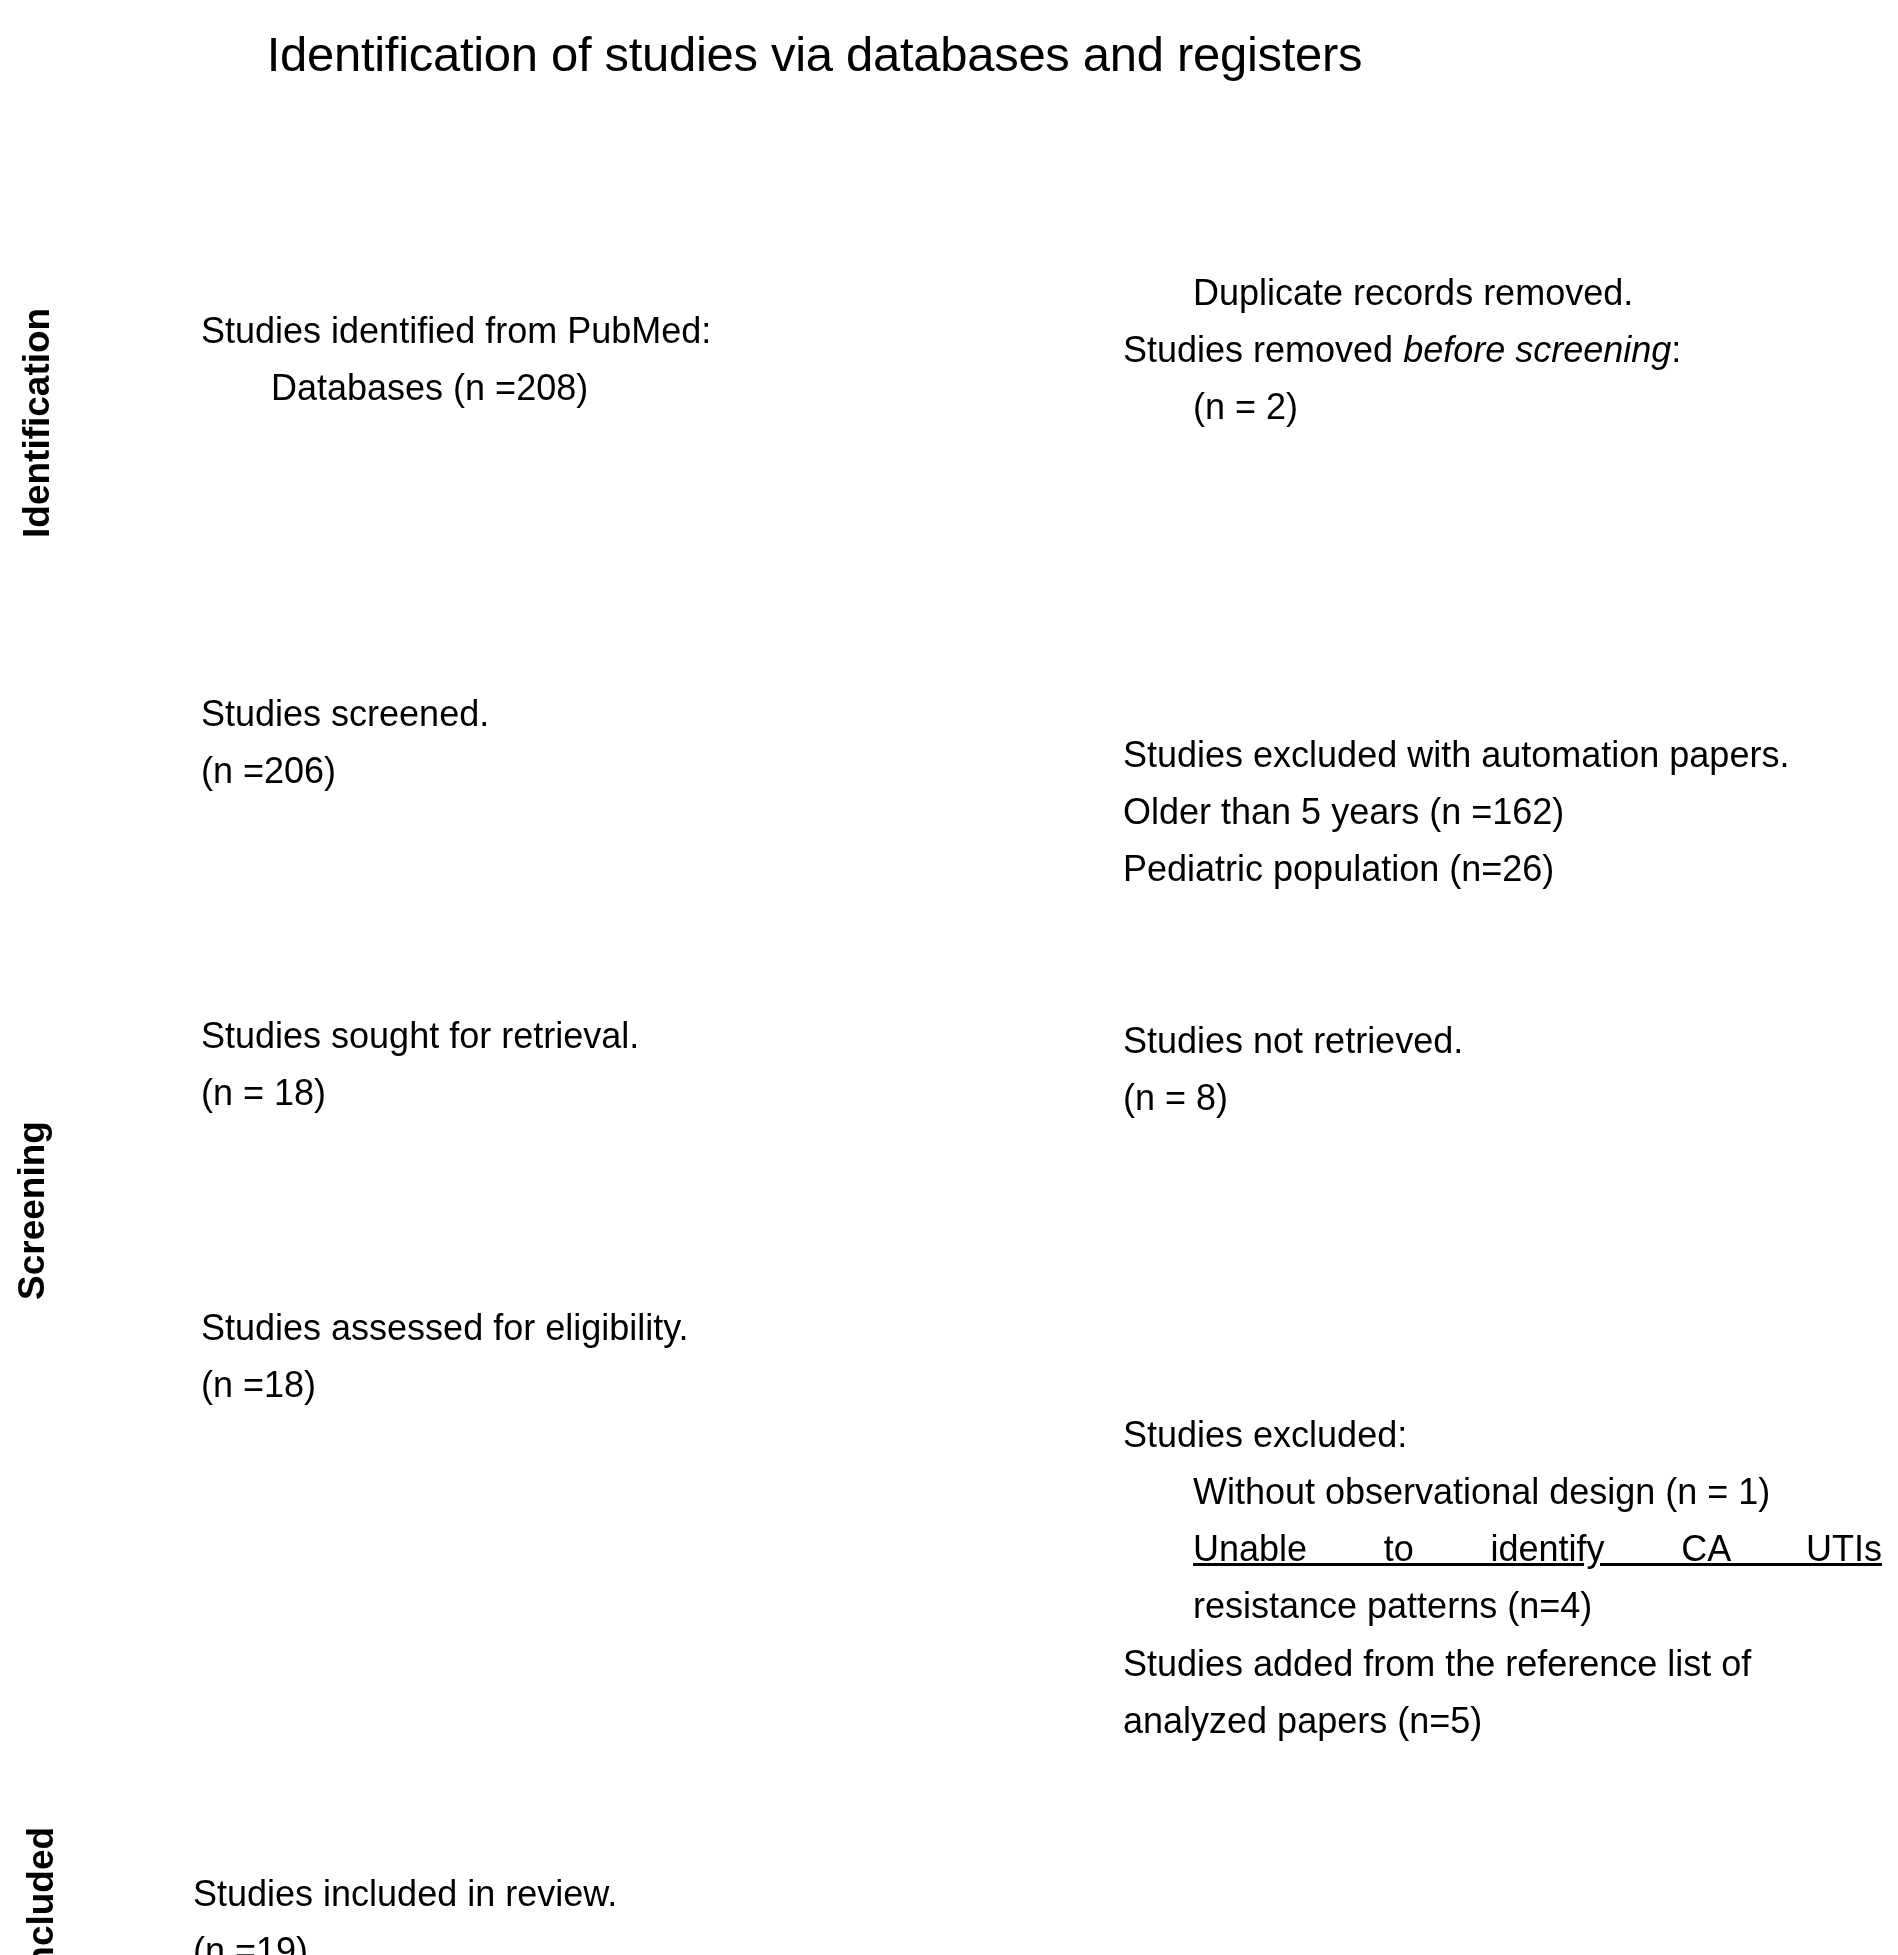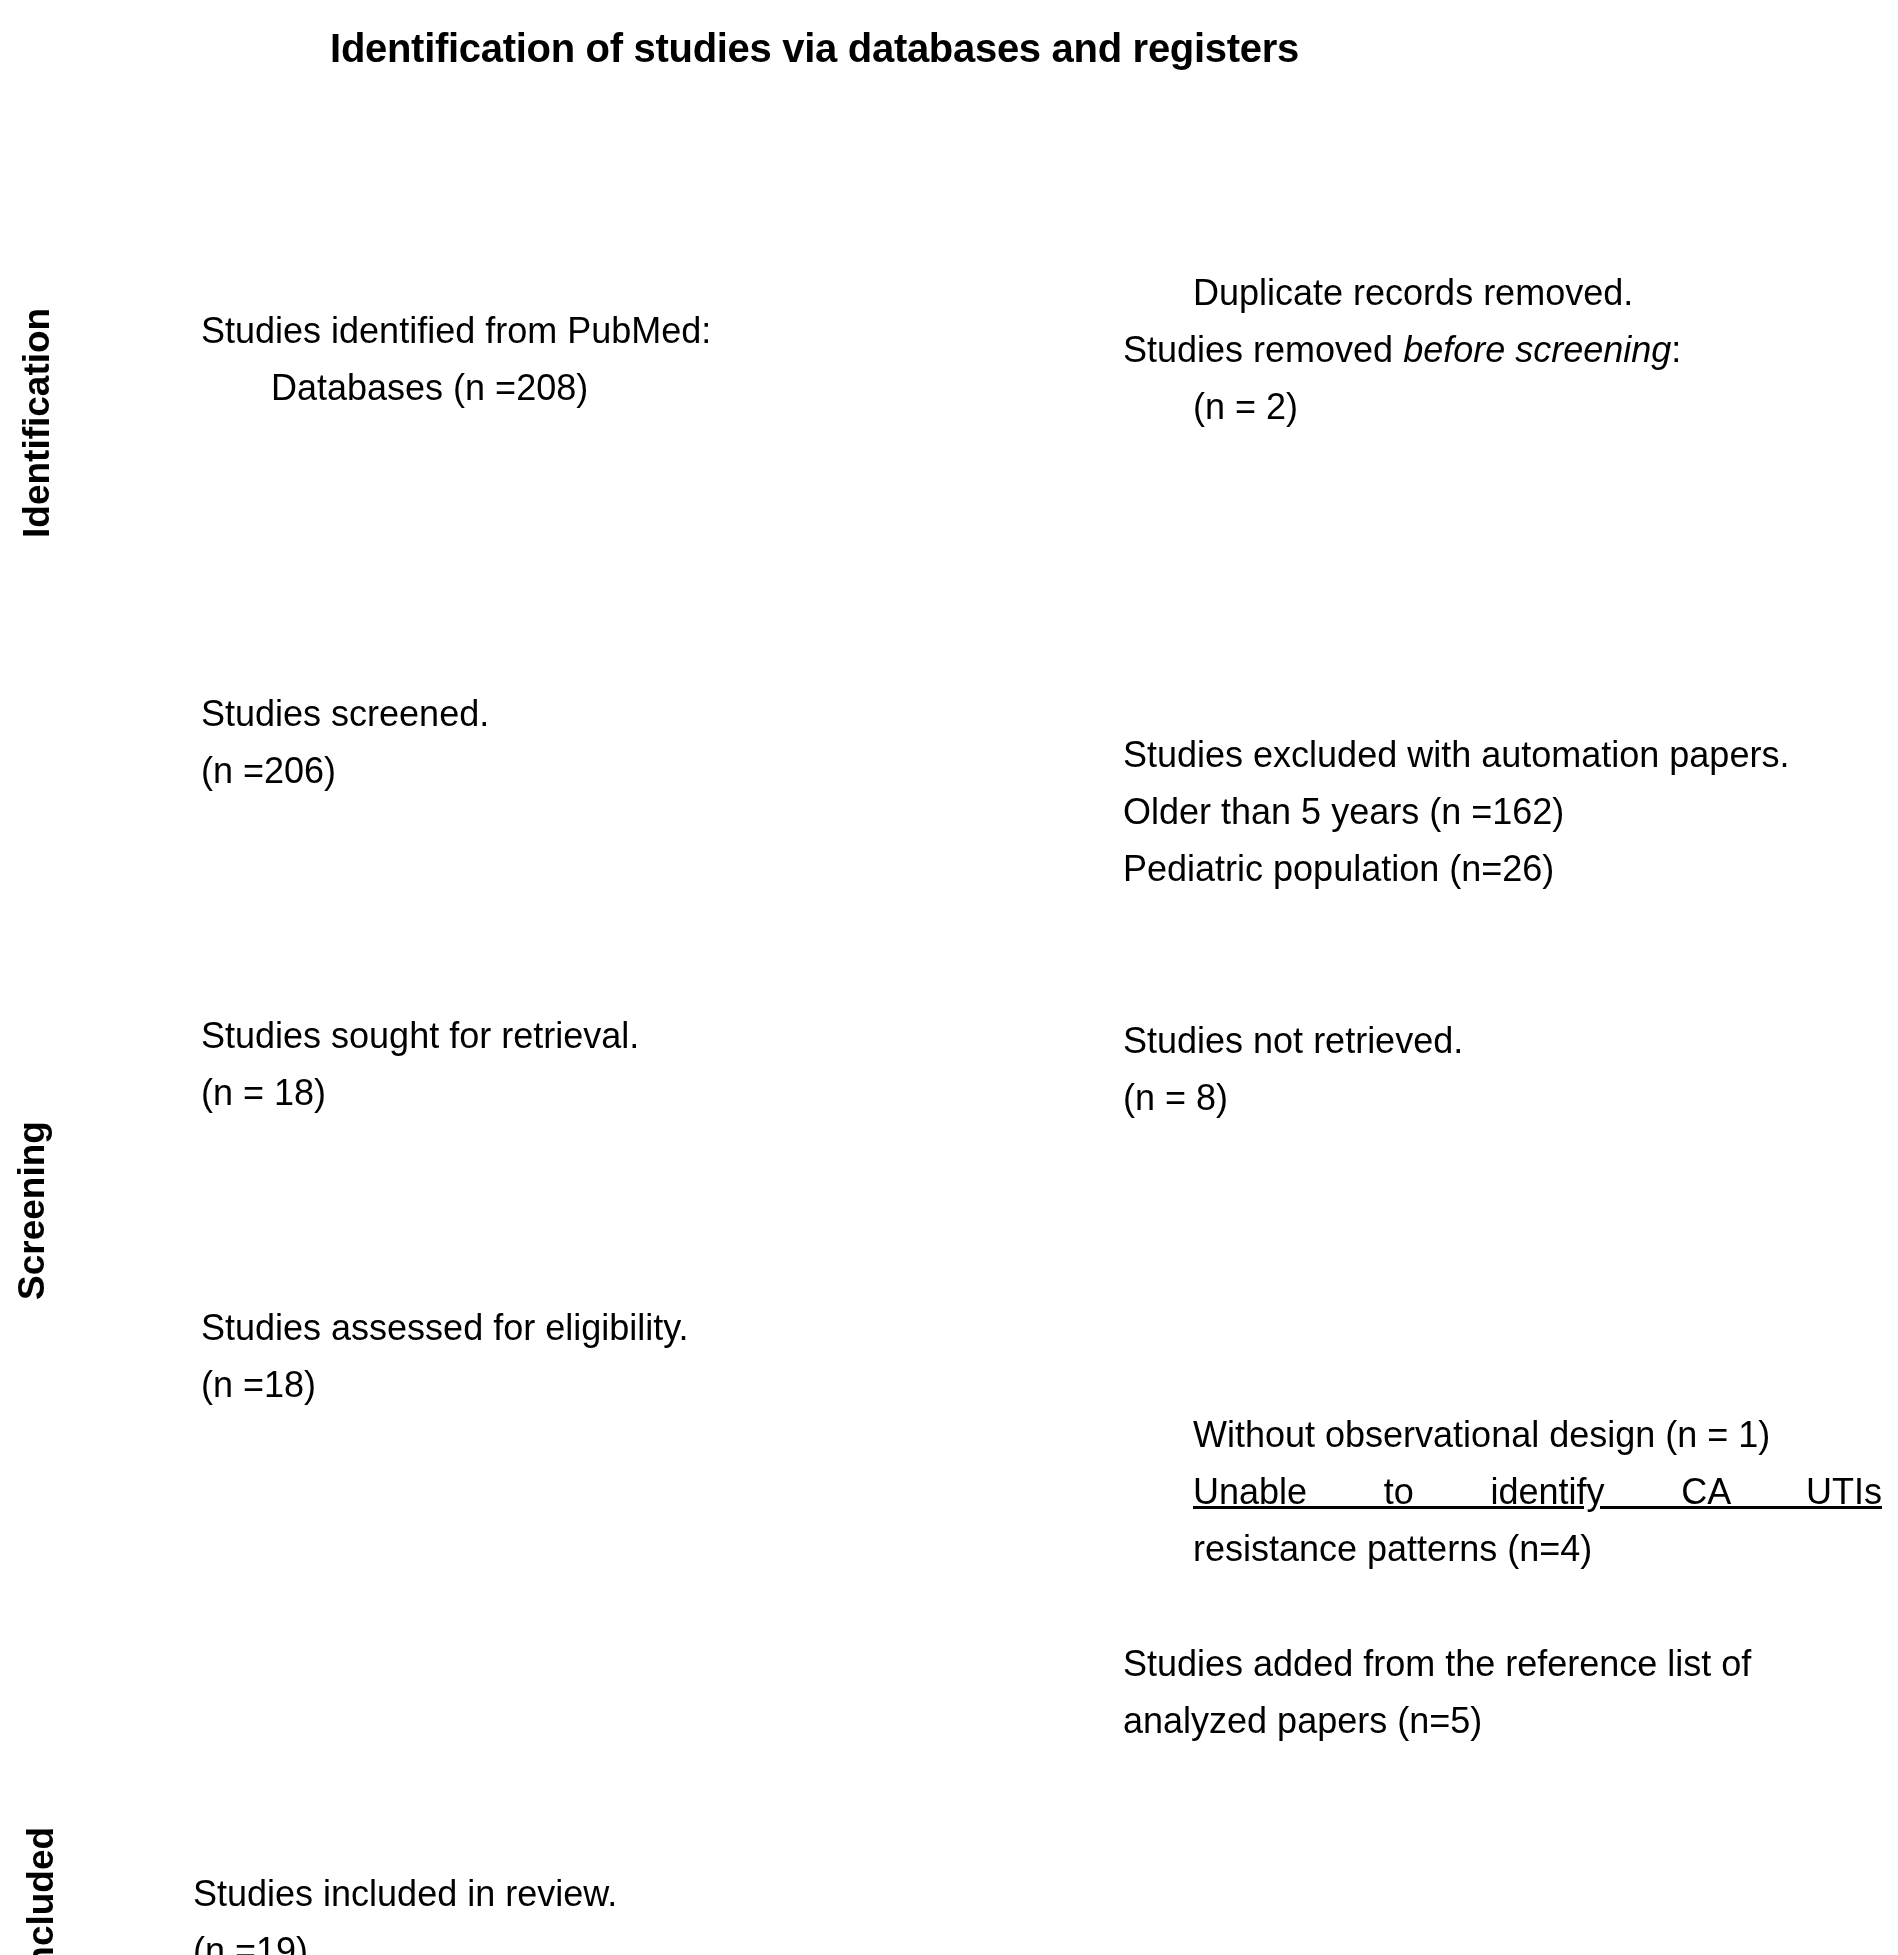--- a/index.html
+++ b/index.html
@@ -20,22 +20,22 @@
     overflow: hidden;
   }
 
   
   .diagram-title {
     position: absolute;
     left: 0;
     top: 26px;
     width: 1629px;
     text-align: center;
-    font-size: 40px;
-    font-weight: bold;
+    font-size: 49px;
+    font-weight: normal;
     letter-spacing: -0.3px;
   }
 
   
   .stage-label {
     position: absolute;
     font-size: 37px;
     font-weight: bold;
     white-space: nowrap;
     transform-origin: left bottom;
@@ -108,20 +108,21 @@
     <div class="line">Studies not retrieved.</div>
     <div class="line">(n = 8)</div>
   </div>
 
   <div class="flow-box" style="left: 201px; top: 1299px; width: 837px;">
     <div class="line">Studies assessed for eligibility.</div>
     <div class="line">(n =18)</div>
   </div>
 
   <div class="flow-box" style="left: 1123px; top: 1406px; width: 759px;">
+    <div class="line">Studies excluded:</div>
     <div class="line indent">Without observational design (n = 1)</div>
     <div class="line just indent" style="padding-left:70px;text-decoration:underline;">Unable to identify CA UTIs</div>
     <div class="line indent">resistance patterns (n=4)</div>
   </div>
 
   <div class="flow-box" style="left: 1123px; top: 1635px; width: 772px;">
     <div class="line">Studies added from the reference list of</div>
     <div class="line">analyzed papers (n=5)</div>
   </div>
 

